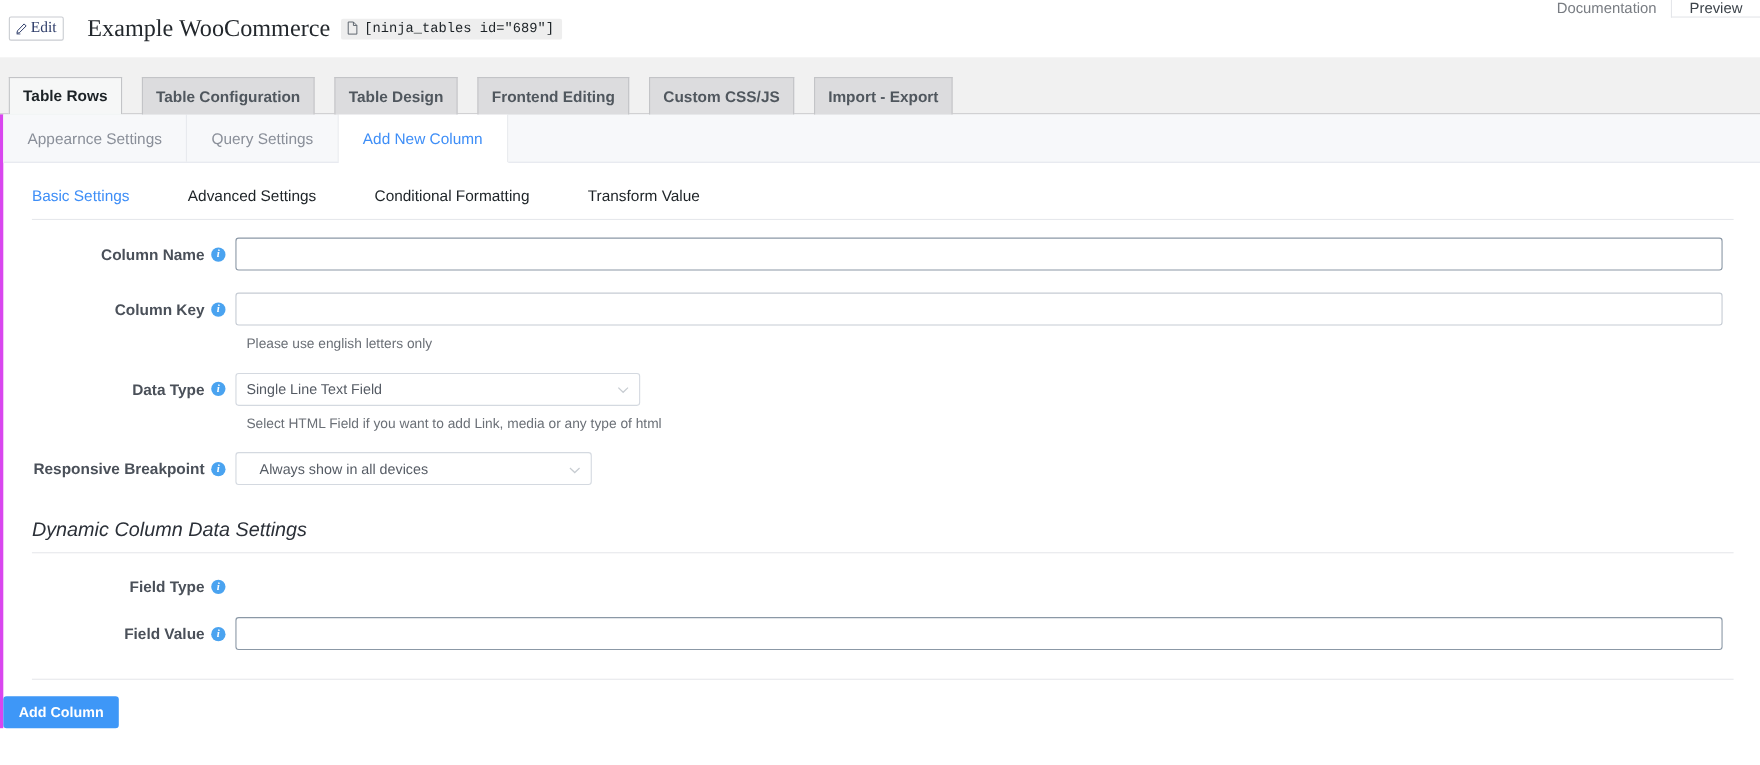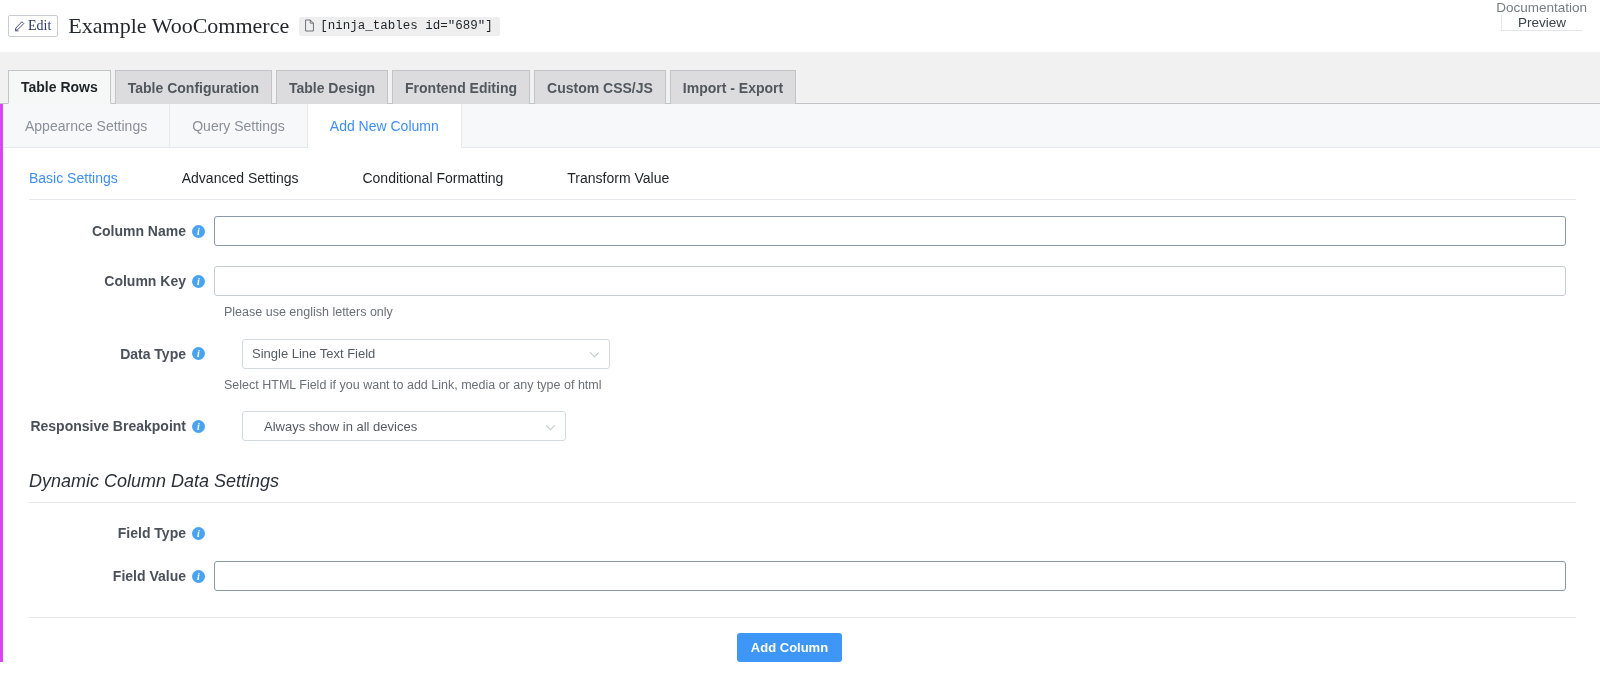--- a/index.html
+++ b/index.html
@@ -35,21 +35,21 @@
     font-size: 14px;
     line-height: 15px;
     cursor: pointer;
   }
   .edit-btn .pencil { display: inline-block; width: 11px; height: 12px; color:#2b3a67; }
   .page-title {
     font-family: "Liberation Serif", serif;
     font-weight: 400;
     font-size: 22px;
     color: #23282d;
-    margin-left: 10px;
+    margin-left: 21px;
     white-space: nowrap;
   }
   .shortcode {
     margin-left: 10px;
     background: #eeeeee;
     border-radius: 2px;
     padding: 2px 7px 3px 5px;
     display: inline-flex;
     align-items: center;
     gap: 5px;
@@ -57,23 +57,22 @@
     font-size: 12.5px;
     color: #1d2327;
     cursor: pointer;
   }
   .doc-icon { width: 11px; height: 13px; display:block; }
 
   .header-right {
     position: absolute;
     right: 0; top: 0;
     display: flex;
-    align-items: center;
+    align-items: flex-start;
     height: 27px;
-    flex-direction: column;
   }
   .header-link {
     display: flex; align-items: center;
     padding: 0 13px;
     font-size: 13.5px;
     color: #787c82;
     cursor: pointer;
     white-space: nowrap;
   }
   .preview-btn {
@@ -90,20 +89,21 @@
   }
 
   
   .nav-tabs-wrap {
     background: #f1f1f1;
     height: 52px;
     padding: 12px 0 0 8px;
     display: flex;
     align-items: flex-end;
     border-bottom: 1px solid #c3c4c7;
+    gap: 14px;
   }
   .nav-tab {
     display: inline-flex;
     align-items: center;
     height: 34px;
     padding: 0 12px;
     margin-right: 4px;
     background: #dcdcde;
     border: 1px solid #c3c4c7;
     border-bottom: none;
@@ -151,21 +151,21 @@
     color: #3e8ef7;
     border-bottom: 1px solid #ffffff;
     margin-bottom: -1px;
   }
   .subnav-spacer { flex: 1; border-right: none; }
 
   
   .inner-tabs {
     display: flex;
     padding: 22px 0 0 26px;
-    gap: 16px;
+    gap: 5px;
   }
   .inner-tab {
     font-size: 14px;
     color: #1d2327;
     padding: 0 24px 13px 0;
     margin-right: 24px;
     cursor: pointer;
     white-space: nowrap;
   }
   .inner-tab.active { color: #3e8ef7; }
@@ -230,21 +230,20 @@
     border-radius: 3px;
     background: #fff;
     display: flex;
     align-items: center;
     justify-content: space-between;
     padding: 0 9px;
     font-size: 13px;
     color: #555b64;
     cursor: pointer;
     position: relative;
-    margin-left: 28px;
   }
   .select-box .ph { color: #b6bcc6; }
   .chev {
     width: 11px; height: 7px;
     flex: none;
     margin-left: 8px;
     opacity: .55;
   }
   .help-text {
     font-size: 12.5px;
@@ -266,21 +265,21 @@
     border-bottom: 1px solid #e6e8ec;
     margin-bottom: 22px;
   }
 
   .footer-rule {
     border-bottom: 1px solid #e6e8ec;
     margin: 26px 24px 0 26px;
   }
   .footer-bar {
     display: flex;
-    justify-content: center;
+    justify-content: flex-start;
     padding: 15px 24px 0 0;
   }
   .primary-btn {
     background: #3e97f7;
     color: #fff;
     border: none;
     border-radius: 3px;
     height: 29px;
     padding: 0 14px;
     font-size: 13px;

